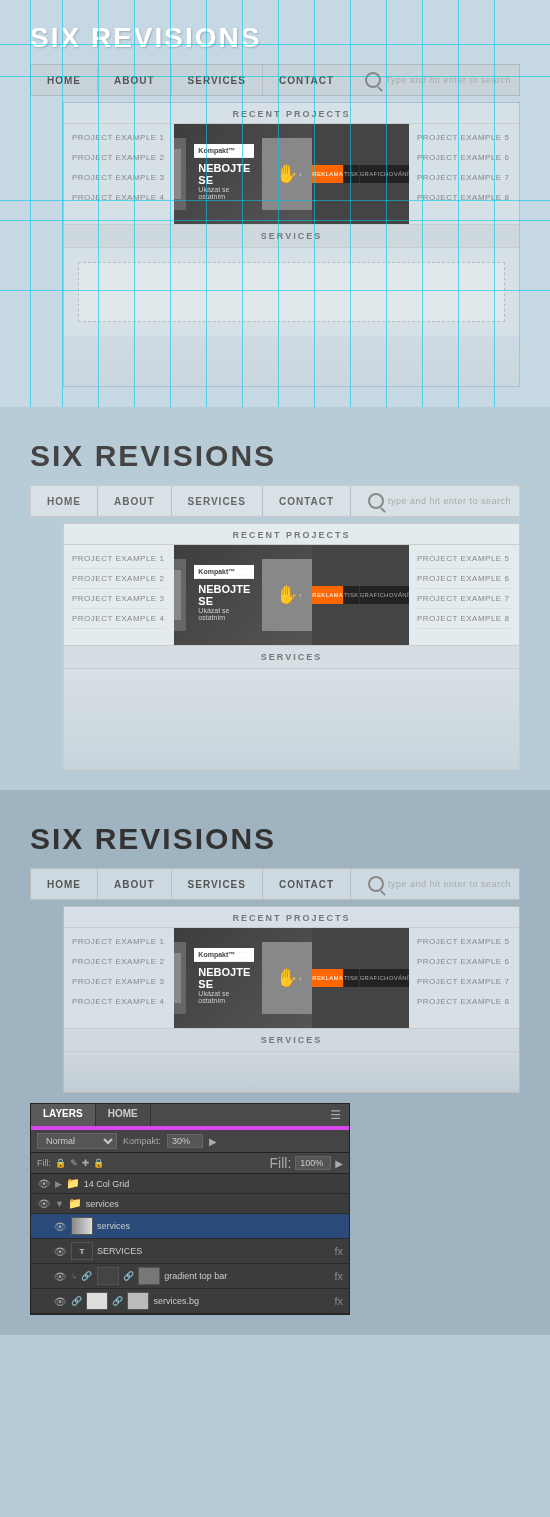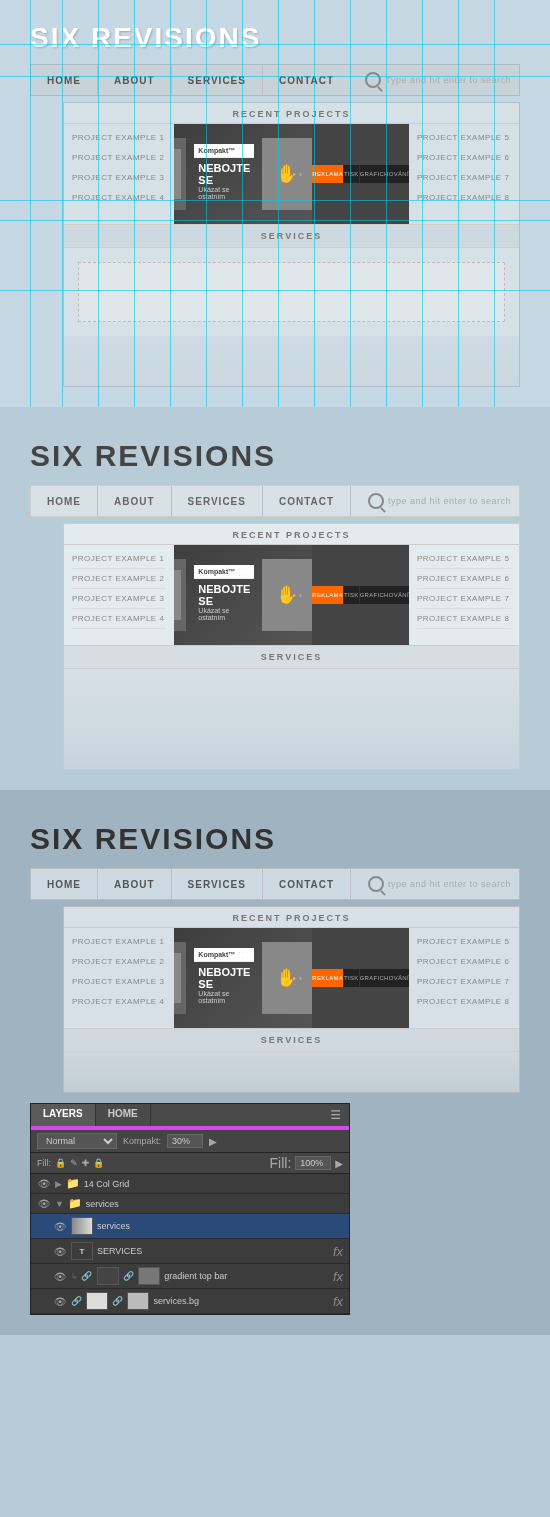--- a/index.html
+++ b/index.html
@@ -397,23 +397,22 @@
     }
     .layer-thumb-dark {
       background: #333;
     }
     .layer-name {
       font-size: 9px;
       color: #ccc;
       flex: 1;
     }
     .layer-fx {
-      font-size: 13px;
+      font-size: 11px;
       color: #888;
-      font-style: italic;
     }
     .layer-chain-icon {
       font-size: 9px;
       color: #666;
     }
 
     .kompakt-header {
       background: #fff;
       height: 14px;
       display: flex;

